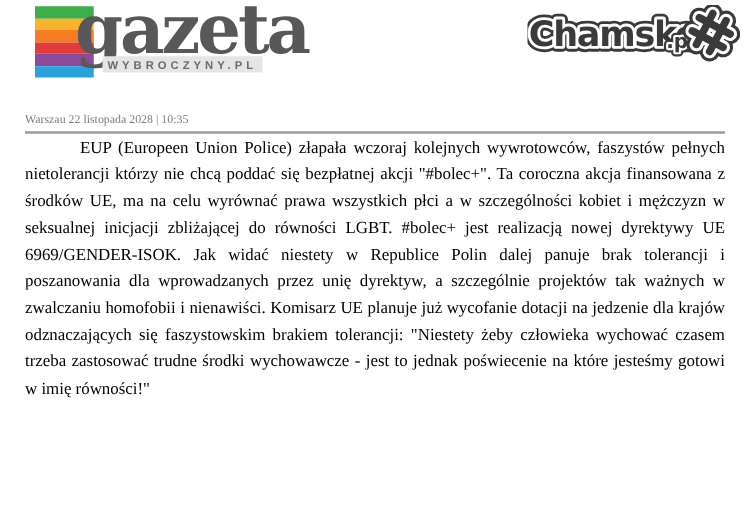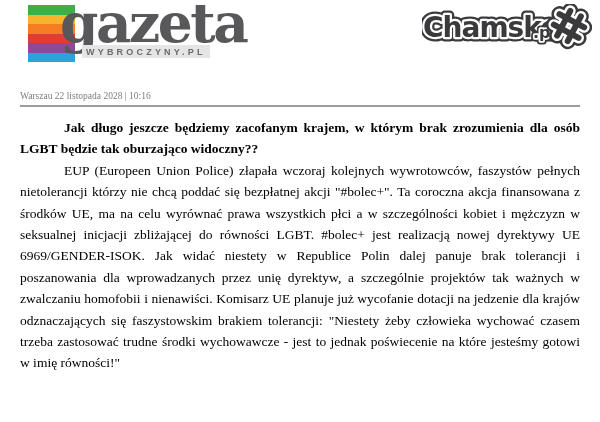--- a/index.html
+++ b/index.html
@@ -127,19 +127,18 @@
             <use href="#hashShape" stroke="#ffffff" stroke-width="5" fill="#ffffff"></use>
             <use href="#hashShape" fill="#3a3a3c"></use>
           </g>
         </g>
       </svg>
     </div>
 
   </header>
 
   <main class="article">
-    <div class="dateline">Warszau 22 listopada 2028 | 10:16</div>
+    <div class="dateline">Warszau 22 listopada 2028 | 10:35</div>
     <hr class="rule">
-    <p class="par lead">Jak długo jeszcze będziemy zacofanym krajem, w którym brak zrozumienia dla osób LGBT będzie tak oburzająco widoczny??</p>
     <p class="par">EUP (Europeen Union Police) złapała wczoraj kolejnych wywrotowców, faszystów pełnych nietolerancji którzy nie chcą poddać się bezpłatnej akcji "#bolec+". Ta coroczna akcja finansowana z środków UE, ma na celu wyrównać prawa wszystkich płci a w szczególności kobiet i mężczyzn w seksualnej inicjacji zbliżającej do równości LGBT. #bolec+ jest realizacją nowej dyrektywy UE 6969/GENDER-ISOK. Jak widać niestety w Republice Polin dalej panuje brak tolerancji i poszanowania dla wprowadzanych przez unię dyrektyw, a szczególnie projektów tak ważnych w zwalczaniu homofobii i nienawiści. Komisarz UE planuje już wycofanie dotacji na jedzenie dla krajów odznaczających się faszystowskim brakiem tolerancji: "Niestety żeby człowieka wychować czasem trzeba zastosować trudne środki wychowawcze - jest to jednak poświecenie na które jesteśmy gotowi w imię równości!"</p>
   </main>
 
 </div>
 
 </body></html>

